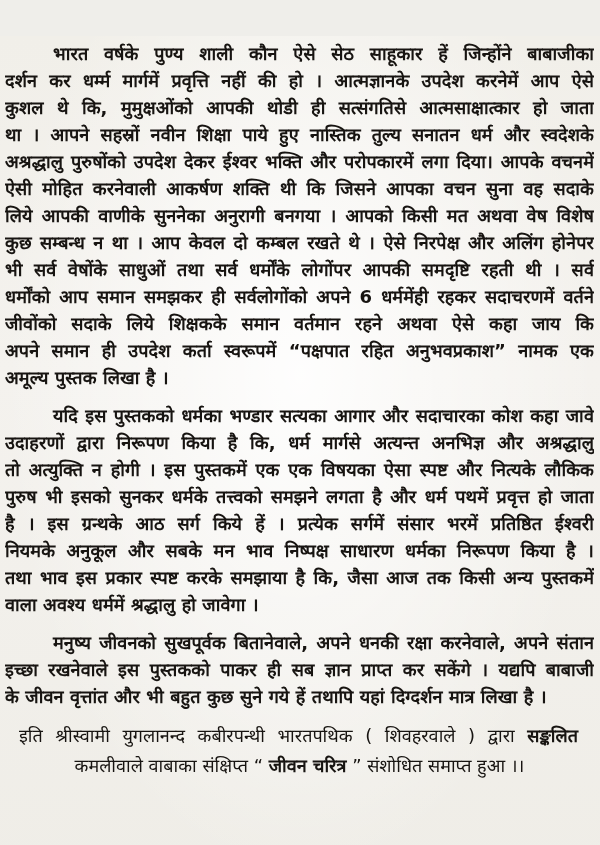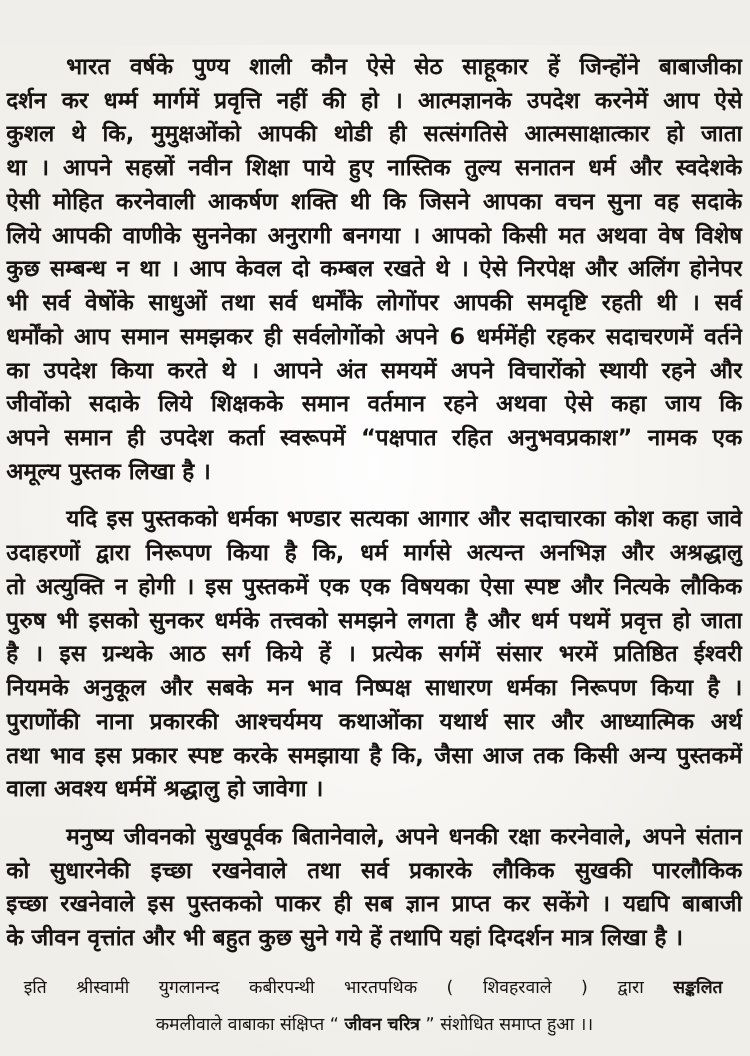--- a/index.html
+++ b/index.html
@@ -44,21 +44,21 @@
     text-indent: 48px;
   }
   .line.last {
     text-align: center;
     text-align-last: left;
   }
   .colophon {
     margin-top: 2px;
   }
   .c-line {
-    font-size: 14px;
+    font-size: 18px;
     font-weight: 400;
     line-height: 30px;
     height: 30px;
     overflow: hidden;
   }
   .c-line.c1 {
     padding: 0 16px 0 14px;
     text-align: justify;
     text-align-last: justify;
   }
@@ -72,46 +72,44 @@
 </head>
 <body>
 
 <div class="page">
 
   <div class="para">
       <div class="line first">भारत वर्षके पुण्य शाली कौन ऐसे सेठ साहूकार हें जिन्होंने बाबाजीका</div>
       <div class="line">दर्शन कर धर्म्म मार्गमें प्रवृत्ति नहीं की हो । आत्मज्ञानके उपदेश करनेमें आप ऐसे</div>
       <div class="line">कुशल थे कि, मुमुक्षओंको आपकी थोडी ही सत्संगतिसे आत्मसाक्षात्कार हो जाता</div>
       <div class="line">था । आपने सहस्रों नवीन शिक्षा पाये हुए नास्तिक तुल्य सनातन धर्म और स्वदेशके</div>
+      <div class="line">अश्रद्धालु पुरुषोंको उपदेश देकर ईश्वर भक्ति और परोपकारमें लगा दिया। आपके वचनमें</div>
       <div class="line">ऐसी मोहित करनेवाली आकर्षण शक्ति थी कि जिसने आपका वचन सुना वह सदाके</div>
       <div class="line">लिये आपकी वाणीके सुननेका अनुरागी बनगया । आपको किसी मत अथवा वेष विशेष</div>
       <div class="line">कुछ सम्बन्ध न था । आप केवल दो कम्बल रखते थे । ऐसे निरपेक्ष और अलिंग होनेपर</div>
       <div class="line">भी सर्व वेषोंके साधुओं तथा सर्व धर्मोंके लोगोंपर आपकी समदृष्टि रहती थी । सर्व</div>
       <div class="line">धर्मोंको आप समान समझकर ही सर्वलोगोंको अपने 6 धर्ममेंही रहकर सदाचरणमें वर्तने</div>
-      <div class="line">का उपदेश किया करते थे । आपने अंत समयमें अपने विचारोंको स्थायी रहने और</div>
       <div class="line">जीवोंको सदाके लिये शिक्षकके समान वर्तमान रहने अथवा ऐसे कहा जाय कि</div>
       <div class="line">अपने समान ही उपदेश कर्ता स्वरूपमें “पक्षपात रहित अनुभवप्रकाश” नामक एक</div>
       <div class="line last">अमूल्य पुस्तक लिखा है ।</div>
     </div>
 
   <div class="para">
       <div class="line first">यदि इस पुस्तकको धर्मका भण्डार सत्यका आगार और सदाचारका कोश कहा जावे</div>
       <div class="line">उदाहरणों द्वारा निरूपण किया है कि, धर्म मार्गसे अत्यन्त अनभिज्ञ और अश्रद्धालु</div>
       <div class="line">तो अत्युक्ति न होगी । इस पुस्तकमें एक एक विषयका ऐसा स्पष्ट और नित्यके लौकिक</div>
       <div class="line">पुरुष भी इसको सुनकर धर्मके तत्त्वको समझने लगता है और धर्म पथमें प्रवृत्त हो जाता</div>
       <div class="line">है । इस ग्रन्थके आठ सर्ग किये हें । प्रत्येक सर्गमें संसार भरमें प्रतिष्ठित ईश्वरी</div>
       <div class="line">नियमके अनुकूल और सबके मन भाव निष्पक्ष साधारण धर्मका निरूपण किया है ।</div>
-      <div class="line">पुराणोंकी नाना प्रकारकी आश्चर्यमय कथाओंका यथार्थ सार और आध्यात्मिक अर्थ</div>
       <div class="line">तथा भाव इस प्रकार स्पष्ट करके समझाया है कि, जैसा आज तक किसी अन्य पुस्तकमें</div>
       <div class="line last">वाला अवश्य धर्ममें श्रद्धालु हो जावेगा ।</div>
     </div>
 
   <div class="para">
       <div class="line first">मनुष्य जीवनको सुखपूर्वक बितानेवाले, अपने धनकी रक्षा करनेवाले, अपने संतान</div>
-      <div class="line">को सुधारनेकी इच्छा रखनेवाले तथा सर्व प्रकारके लौकिक सुखकी पारलौकिक</div>
       <div class="line">इच्छा रखनेवाले इस पुस्तकको पाकर ही सब ज्ञान प्राप्त कर सकेंगे । यद्यपि बाबाजी</div>
       <div class="line last">के जीवन वृत्तांत और भी बहुत कुछ सुने गये हें तथापि यहां दिग्दर्शन मात्र लिखा है ।</div>
     </div>
 
   <div class="colophon">
     <div class="c-line c1"><span>इति श्रीस्वामी युगलानन्द कबीरपन्थी भारतपथिक ( शिवहरवाले ) द्वारा </span><span class="b">सङ्कलित</span></div>
     <div class="c-line c2"><span>कमलीवाले वाबाका संक्षिप्त “ </span><span class="b">जीवन चरित्र</span><span> ” संशोधित समाप्त हुआ ।।</span></div>
   </div>
 
 </div>

